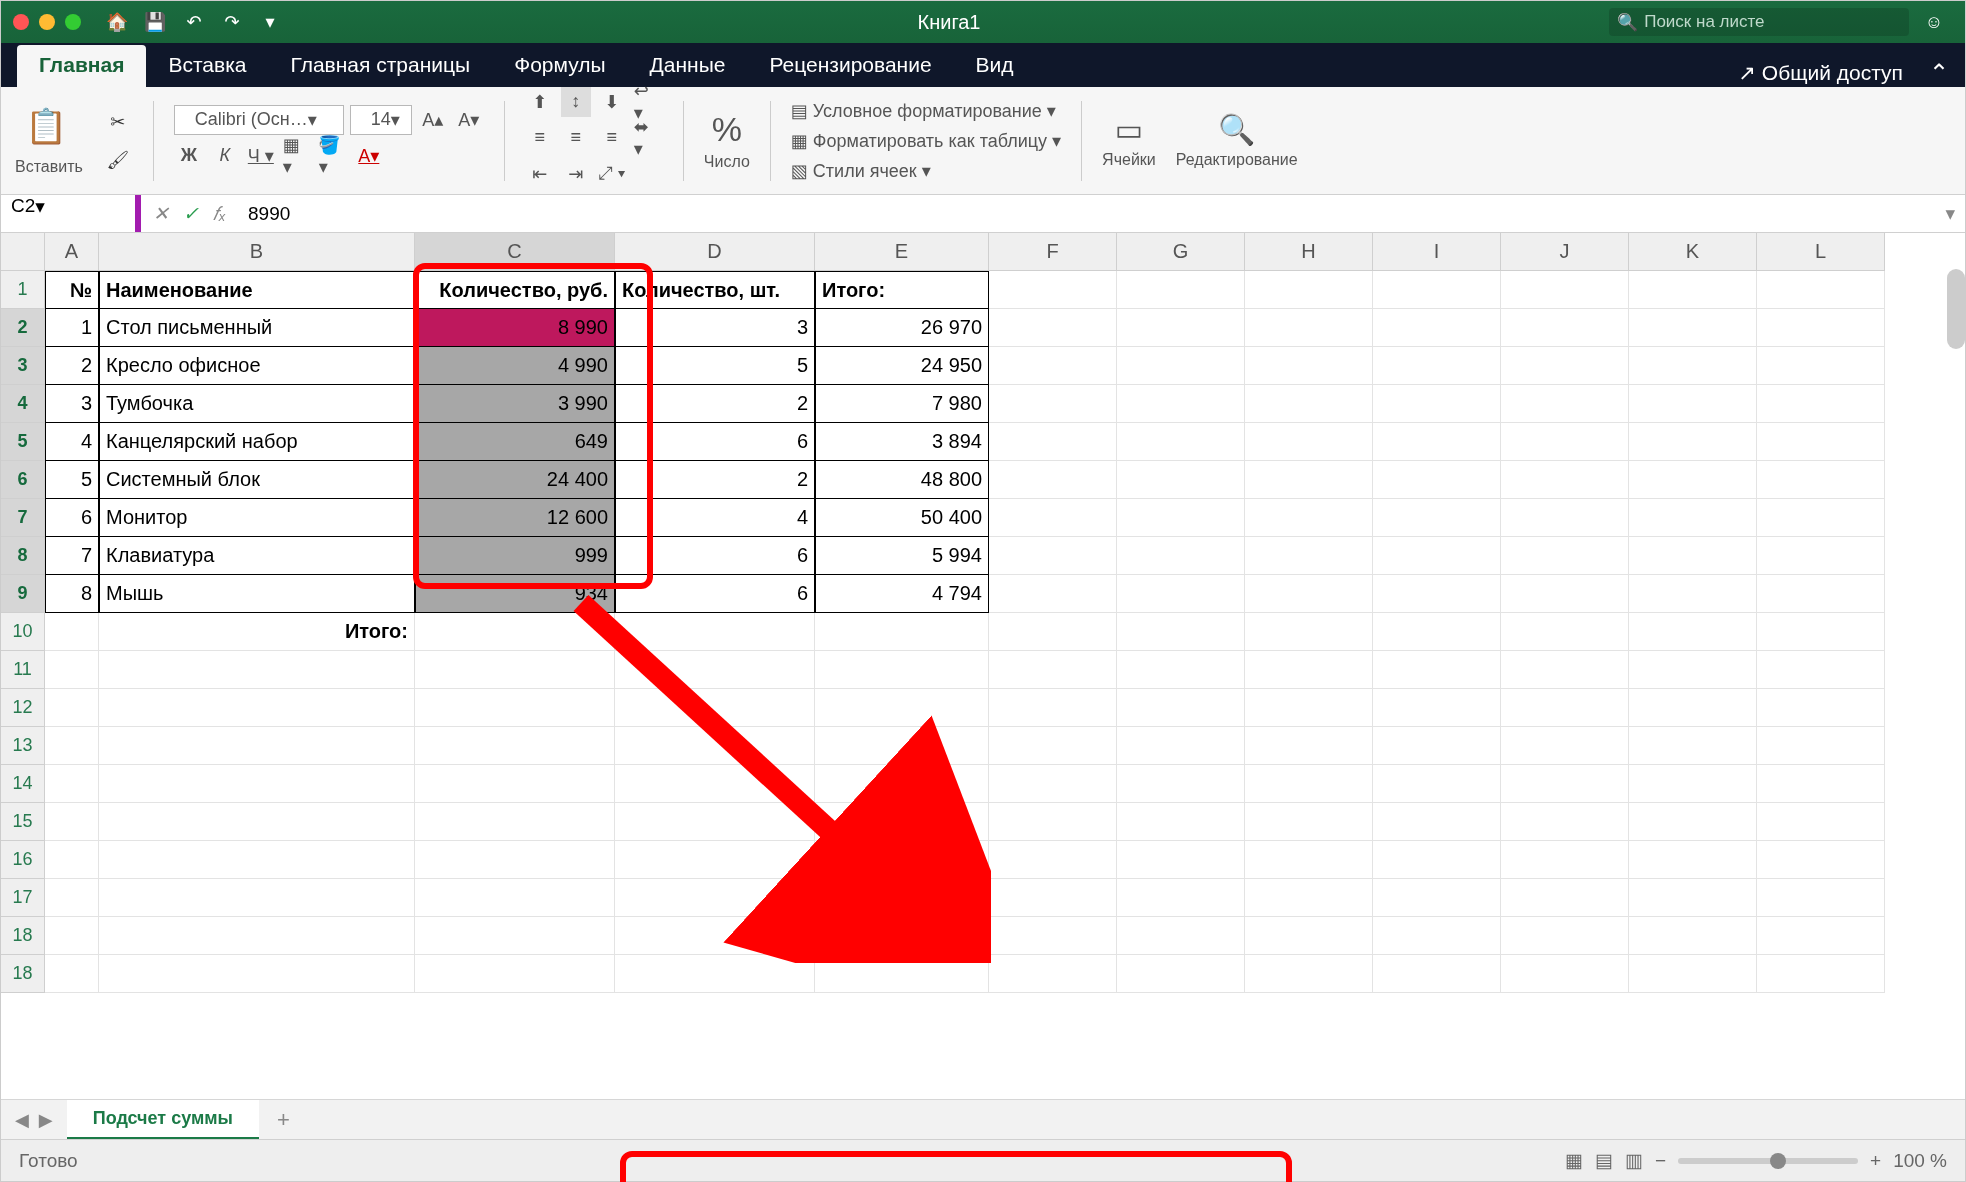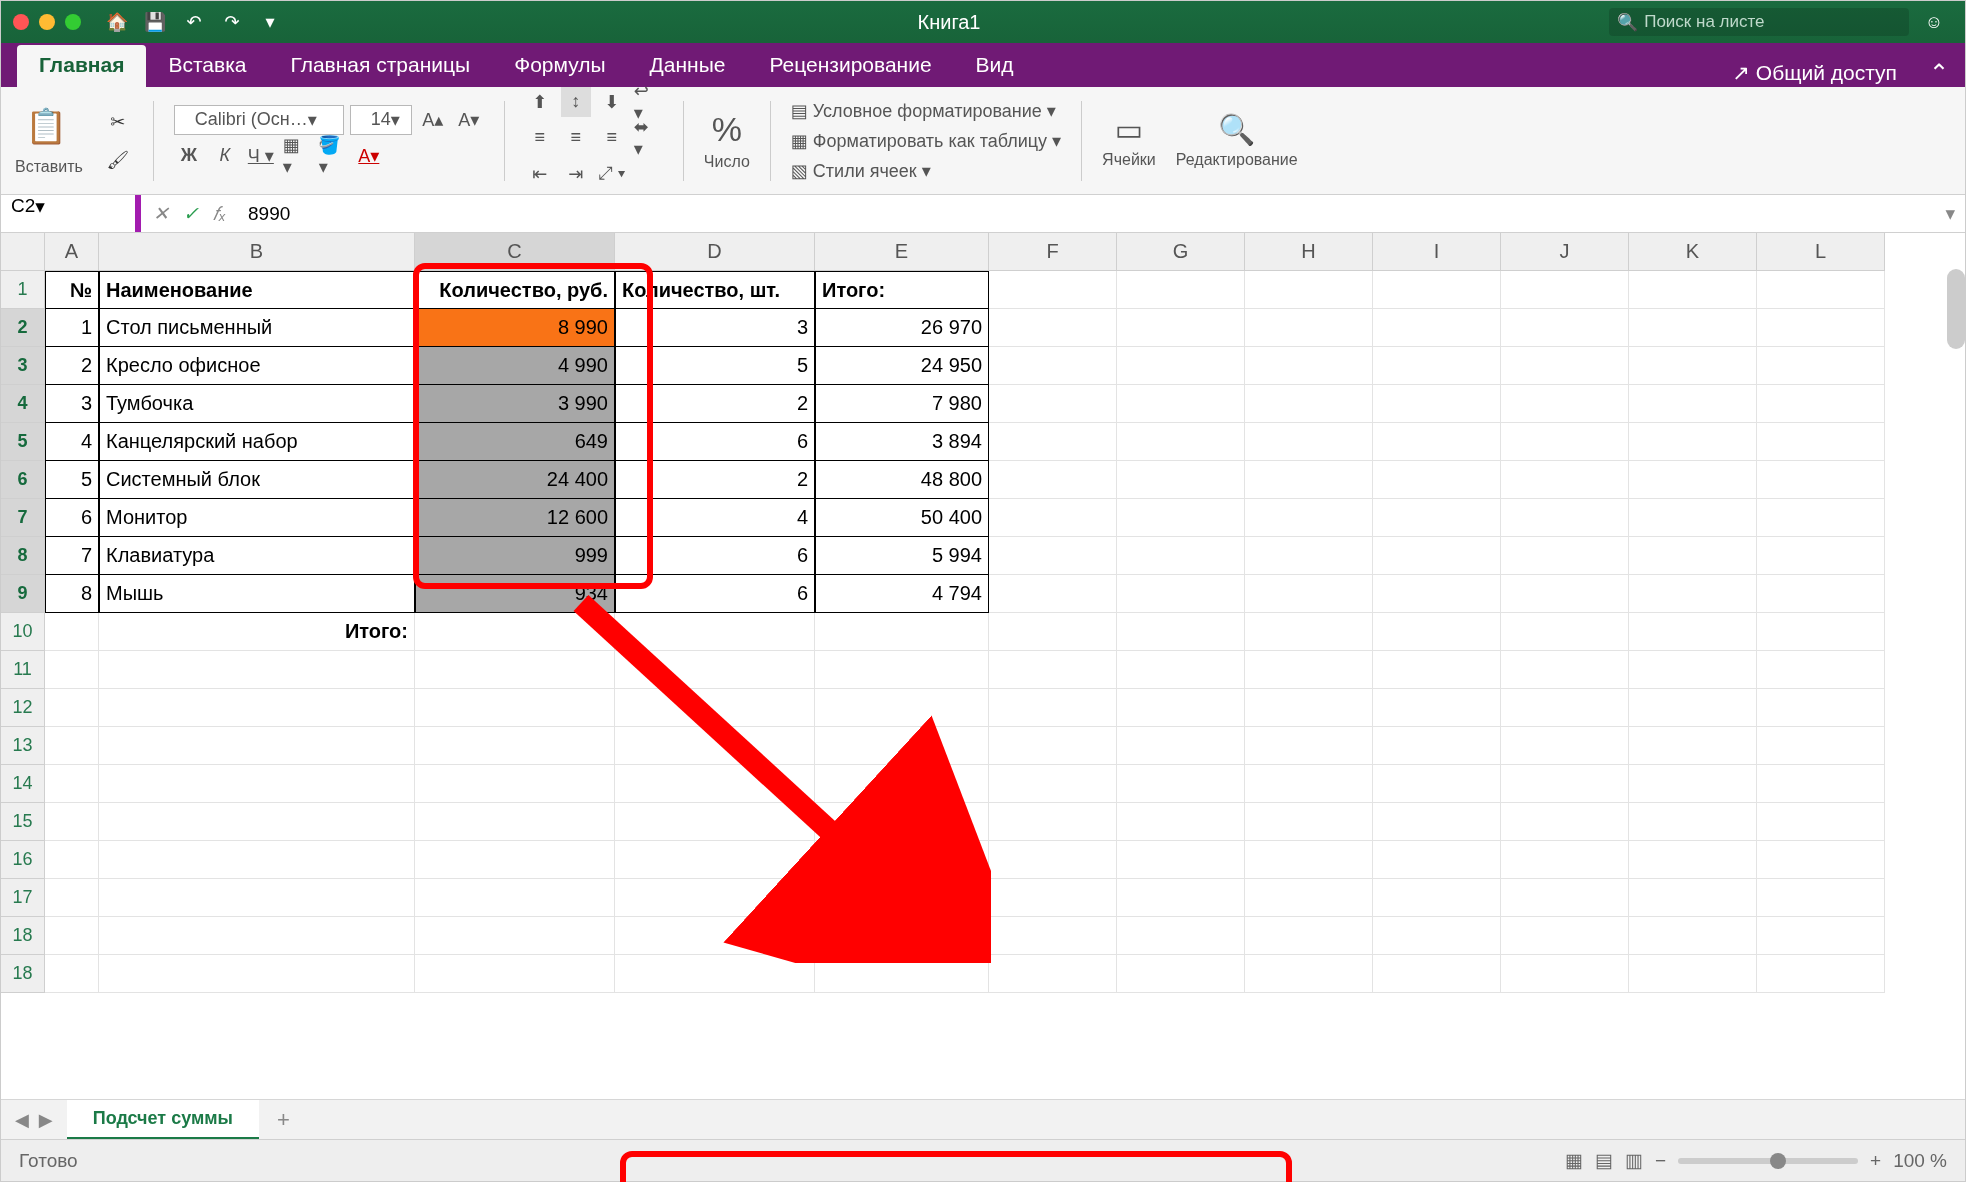--- a/index.html
+++ b/index.html
@@ -4,43 +4,43 @@
 <style>
 * { margin:0; padding:0; box-sizing:border-box; font-family:-apple-system,"Segoe UI",Arial,sans-serif; }
 body { background:#fff; width:1966px; height:1182px; position:relative; overflow:hidden; }
 .window { width:1966px; height:1182px; display:flex; flex-direction:column; border:1px solid #ccc;}
 .titlebar { height:42px; background:linear-gradient(#1a6b3f,#186339); display:flex; align-items:center; padding:0 12px; color:#fff; }
 .traffic { display:flex; gap:10px; margin-right:18px; }
 .tl { width:16px; height:16px; border-radius:50%; }
 .tb-icon { width:26px; height:26px; margin:0 6px; display:flex; align-items:center; justify-content:center; font-size:18px; }
 .doc-title { flex:1; text-align:center; font-size:20px; font-weight:500; }
 .search-box { background:rgba(0,0,0,.15); width:300px; height:28px; border-radius:4px; display:flex; align-items:center; padding:0 8px; color:#bfd9cb; font-size:17px; }
-.ribbon-tabs { height:44px; background:#701a75; display:flex; align-items:flex-end; color:#fff; font-size:21px; padding-left:16px; }
+.ribbon-tabs { height:44px; background:#0f172a; display:flex; align-items:flex-end; color:#fff; font-size:21px; padding-left:16px; }
 .rtab { padding:8px 22px 10px; cursor:pointer; }
 .rtab.active { background:#f6f6f6; color:#186339; border-radius:4px 4px 0 0; font-weight:600; }
-.ribbon-right { margin-left:auto; display:flex; align-items:center; padding-right:16px; gap:18px; }
+.ribbon-right { margin-left:auto; display:flex; align-items:center; padding-right:16px; gap:12px; }
 .toolbar { height:108px; background:#f6f6f6; border-bottom:1px solid #d0d0d0; display:flex; align-items:center; padding:6px 14px; gap:20px; font-size:17px; color:#555; }
 .tb-group { display:flex; flex-direction:column; align-items:center; gap:4px; font-size:16px; }
 .tb-big { width:48px; height:48px; }
 .fb-row { display:flex; align-items:center; gap:6px; margin-bottom:6px; }
 .fb-sel { border:1px solid #b8b8b8; background:#fff; height:30px; display:flex; align-items:center; padding:0 20px; font-size:18px; }
 .ib { width:30px; height:30px; display:flex; align-items:center; justify-content:center; border:1px solid transparent; font-size:18px; }
 .formula-row { height:38px; background:#fff; border-bottom:1px solid #d0d0d0; display:flex; align-items:center; font-size:19px; }
 .name-box { width:140px; border-right:6px solid #a21caf; padding:0 10px; height:100%; display:flex; align-items:flex-start; }
 .fx-ctrl { display:flex; align-items:center; gap:14px; padding:0 12px; color:#888; font-style:italic; }
 .sheet { flex:1; position:relative; overflow:hidden; background:#fff; }
 .grid { display:grid; grid-template-columns:44px 54px 316px 200px 200px 174px repeat(7,128px); grid-auto-rows:38px; font-size:20px; }
 .hdr { background:#efefef; border:1px solid #cfcfcf; border-top:0; border-left:0; display:flex; align-items:center; justify-content:center; color:#555; font-weight:400; }
 .rowh { background:#efefef; border:1px solid #cfcfcf; border-top:0; border-left:0; display:flex; align-items:center; justify-content:center; color:#277a4f; font-size:18px; }
 .cell { border-right:1px solid #e3e3e3; border-bottom:1px solid #e3e3e3; padding:0 6px; display:flex; align-items:center; }
 .bl{border-left:1px solid #000;} .br{border-right:1px solid #000;} .bt{border-top:1px solid #000;} .bb{border-bottom:1px solid #000;}
 .bold { font-weight:700; }
 .num { justify-content:flex-end; }
 .sel { background:#a7a7a7; }
-.sel.first { background:#f97316; }
+.sel.first { background:#be185d; }
 .redbox { position:absolute; border:6px solid #f00; border-radius:12px; pointer-events:none; }
 .sheet-tabs { height:40px; background:#f2f2f2; display:flex; align-items:center; font-size:18px; border-top:1px solid #d6d6d6; }
 .st-nav { display:flex; gap:10px; padding:0 14px; color:#888; }
 .st-tab { padding:8px 26px; background:#fff; color:#1b7a47; font-weight:600; border-bottom:3px solid #1b7a47; }
 .status { height:42px; background:#eee; display:flex; align-items:center; font-size:19px; color:#666; padding:0 18px; border-top:1px solid #d0d0d0; }
 .agg { display:flex; gap:24px; margin:0 30px; }
 .views { display:flex; gap:12px; margin-left:auto; align-items:center; }
 .slider { width:180px; height:6px; background:#ccc; border-radius:3px; position:relative; }
 .slider::after { content:""; position:absolute; left:92px; top:-5px; width:16px; height:16px; border-radius:50%; background:#888; }
 .col-sel { background:#d6d6d6; }

